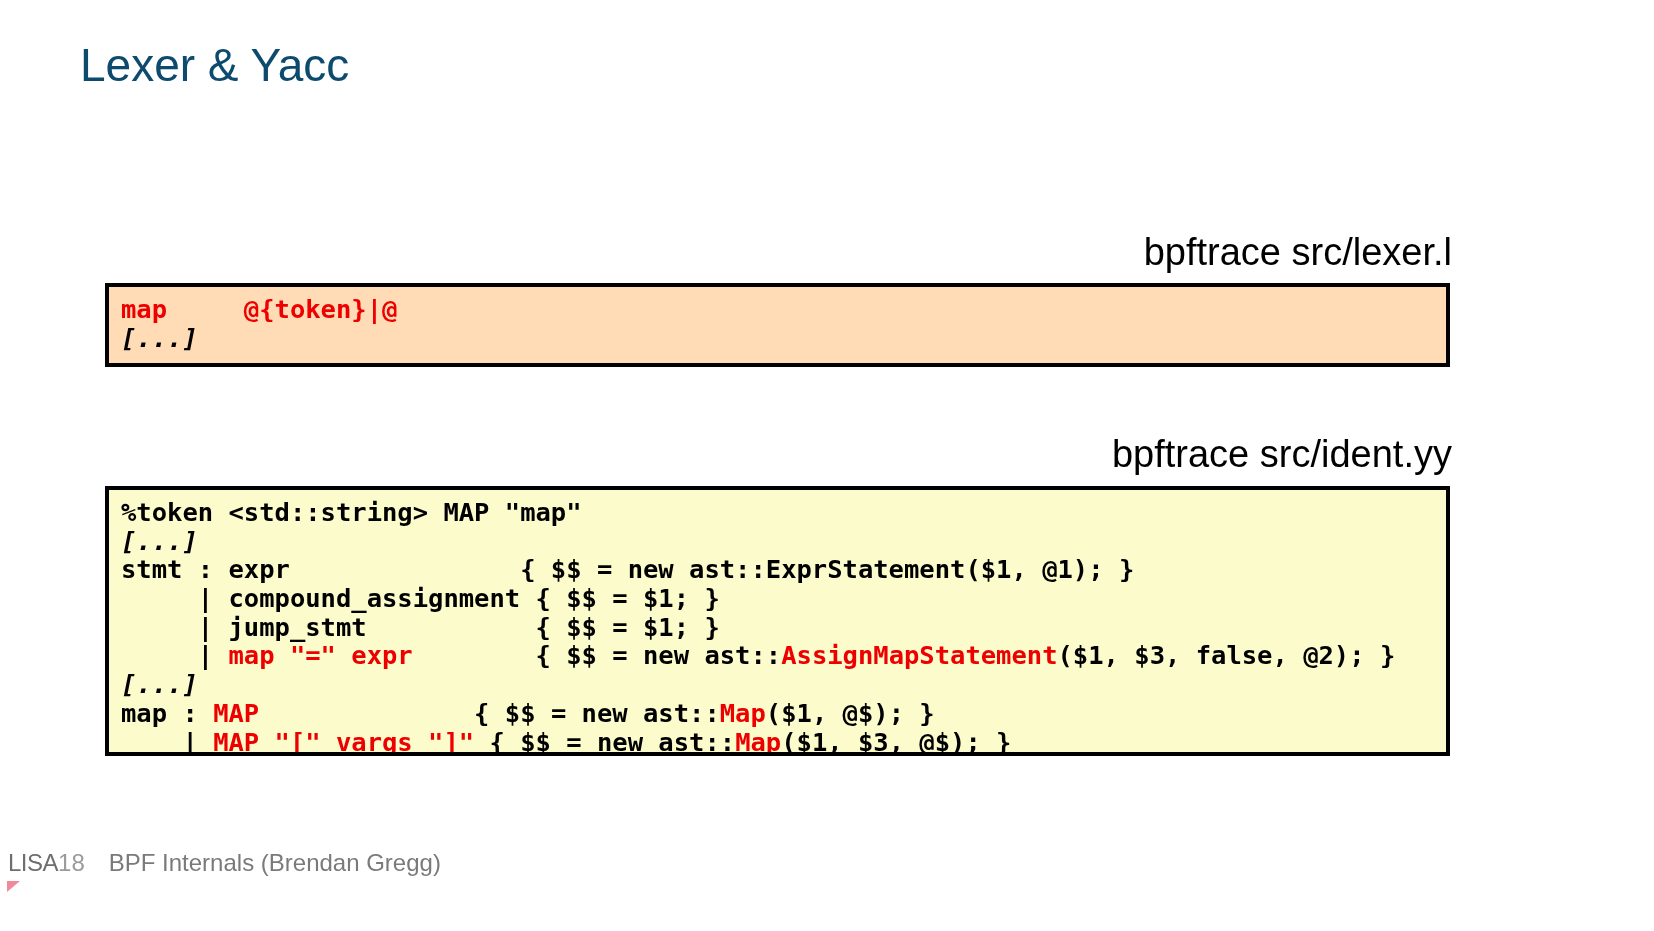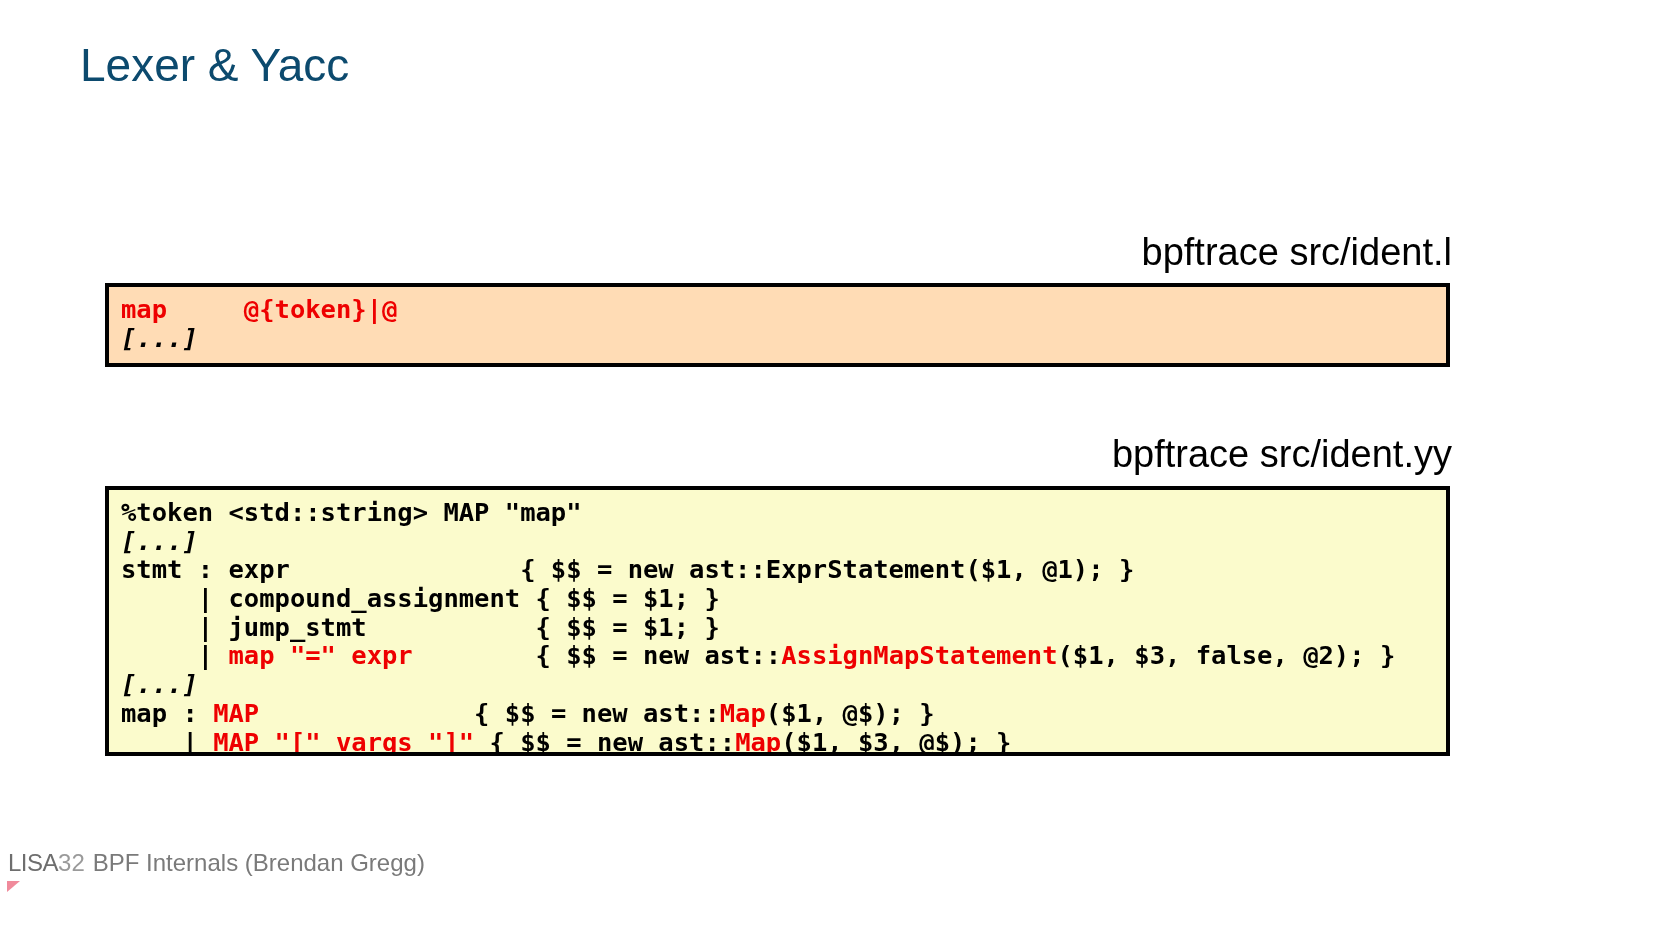--- a/index.html
+++ b/index.html
@@ -85,42 +85,42 @@
     color: #6e6e6e;
     letter-spacing: -0.5px;
   }
   .footer-year {
     font-weight: 400;
     color: #9a9a9a;
   }
   .footer-text {
     font-weight: 400;
     color: #7a7a7a;
-    margin-left: 8px;
+    margin-left: 24px;
   }
   .footer-mark {
     position: absolute;
     left: 7px;
     bottom: 39px;
     width: 0;
     height: 0;
     border-left: 13px solid #f08a9b;
     border-bottom: 11px solid transparent;
   }
 </style>
 </head>
 <body>
 
 <div class="slide-title">Lexer &amp; Yacc</div>
 
-<div class="caption caption-lexer">bpftrace src/ident.l</div>
+<div class="caption caption-lexer">bpftrace src/lexer.l</div>
 
 <div class="code-block code-lexer" id="code-lexer" style="background: rgb(255, 220, 181); border-color: rgb(0, 0, 0);"><span class="code-line"><span style="color: rgb(238, 0, 0);">map     @{token}|@</span></span><span class="code-line"><span style="color: rgb(0, 0, 0); font-style: italic;">[...]</span></span></div>
 
 <div class="caption caption-parser">bpftrace src/ident.yy</div>
 
 <div class="code-block code-parser" id="code-parser" style="background: rgb(251, 251, 204); border-color: rgb(0, 0, 0);"><span class="code-line"><span style="color: rgb(0, 0, 0);">%token &lt;std::string&gt; MAP "map"</span></span><span class="code-line"><span style="color: rgb(0, 0, 0); font-style: italic;">[...]</span></span><span class="code-line"><span style="color: rgb(0, 0, 0);">stmt : expr               { $$ = new ast::ExprStatement($1, @1); }</span></span><span class="code-line"><span style="color: rgb(0, 0, 0);">     | compound_assignment { $$ = $1; }</span></span><span class="code-line"><span style="color: rgb(0, 0, 0);">     | jump_stmt           { $$ = $1; }</span></span><span class="code-line"><span style="color: rgb(0, 0, 0);">     | </span><span style="color: rgb(238, 0, 0);">map "=" expr</span><span style="color: rgb(0, 0, 0);">        { $$ = new ast::</span><span style="color: rgb(238, 0, 0);">AssignMapStatement</span><span style="color: rgb(0, 0, 0);">($1, $3, false, @2); }</span></span><span class="code-line"><span style="color: rgb(0, 0, 0); font-style: italic;">[...]</span></span><span class="code-line"><span style="color: rgb(0, 0, 0);">map : </span><span style="color: rgb(238, 0, 0);">MAP</span><span style="color: rgb(0, 0, 0);">              { $$ = new ast::</span><span style="color: rgb(238, 0, 0);">Map</span><span style="color: rgb(0, 0, 0);">($1, @$); }</span></span><span class="code-line"><span style="color: rgb(0, 0, 0);">    | </span><span style="color: rgb(238, 0, 0);">MAP "[" vargs "]"</span><span style="color: rgb(0, 0, 0);"> { $$ = new ast::</span><span style="color: rgb(238, 0, 0);">Map</span><span style="color: rgb(0, 0, 0);">($1, $3, @$); }</span></span></div>
 
 <div class="footer">
-  <span class="footer-lisa">LISA</span><span class="footer-year">32</span>
+  <span class="footer-lisa">LISA</span><span class="footer-year">18</span>
   <span class="footer-text">BPF Internals (Brendan Gregg)</span>
 </div>
 <div class="footer-mark"></div>
 
 </body></html>

